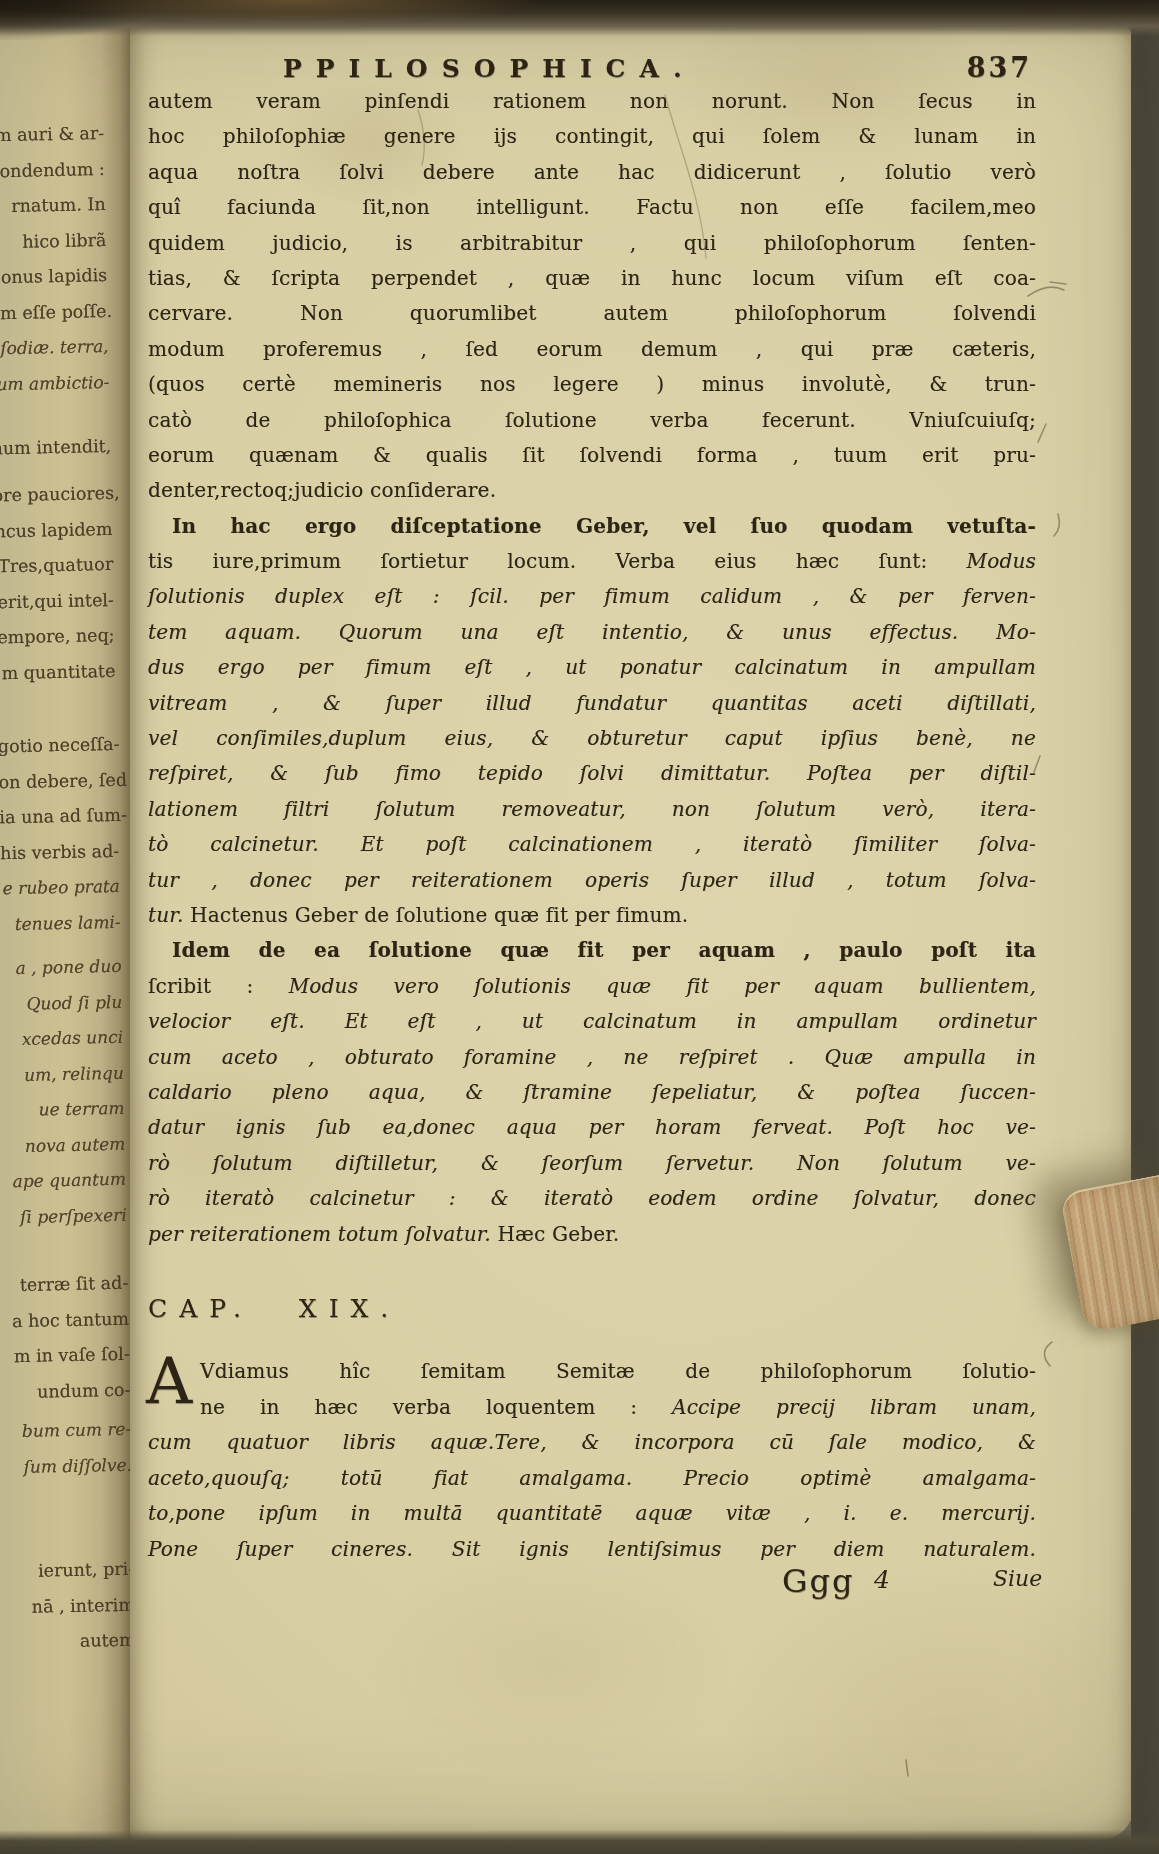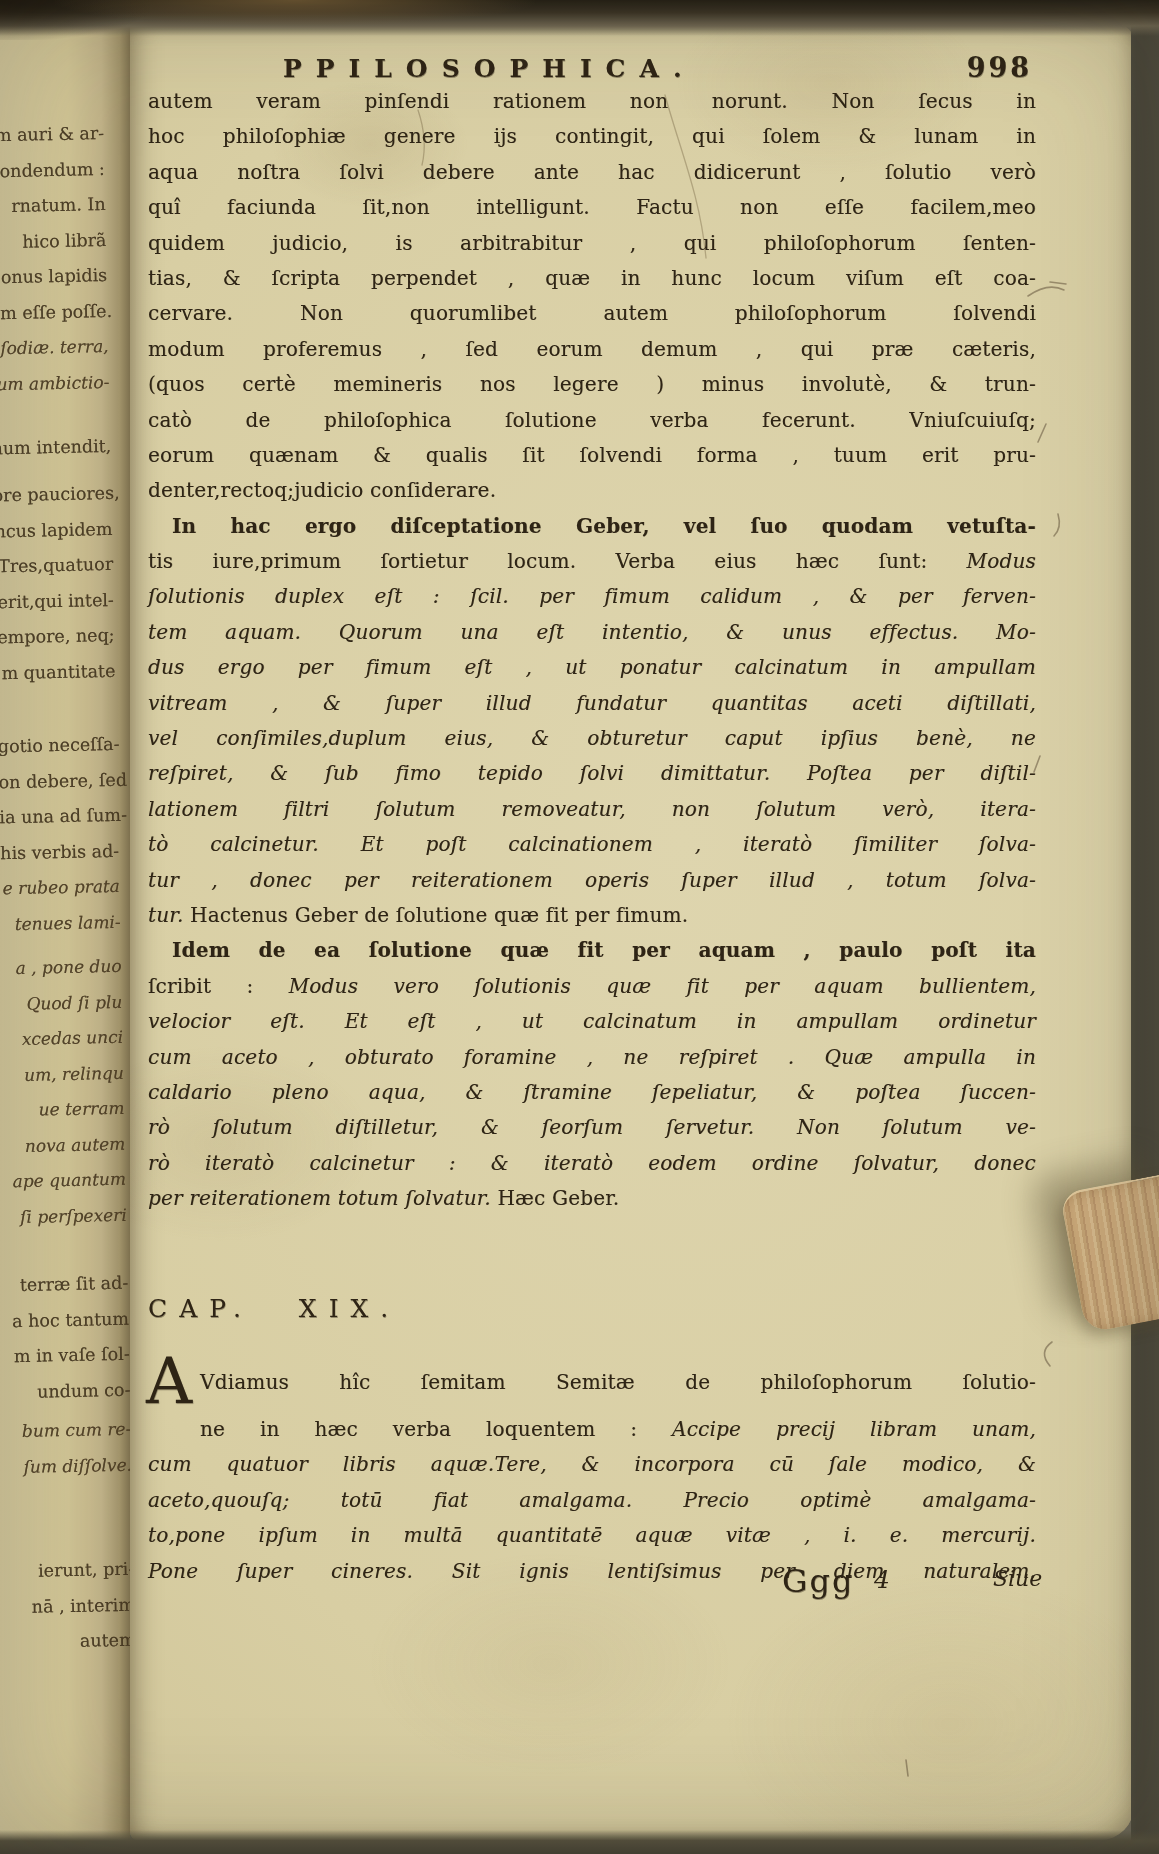--- a/index.html
+++ b/index.html
@@ -62,21 +62,21 @@
     letter-spacing:.2px;text-shadow:.4px .4px .5px rgba(46,36,21,.35);}
   .just{text-align:justify;text-align-last:justify;}
   .ind{text-indent:24px;font-weight:bold;}
   .it{font-style:italic;}
 
   .chap-head{position:absolute;left:148px;top:1294px;width:888px;z-index:7;
     font-size:25px;letter-spacing:12px;word-spacing:26px;color:var(--ink,#2e2415);
     text-shadow:.5px .5px .6px rgba(40,30,15,.4);}
   .chap-block{position:absolute;left:148px;top:1354px;width:888px;z-index:7;}
   .chap-block .tline{height:35.5px;line-height:35.5px;}
-  .dcpad{padding-left:52px;margin-top:11px;}
+  .dcpad{padding-left:52px;}
   .dropcap{position:absolute;left:-2px;top:-4px;font-size:64px;line-height:62px;
     color:var(--ink,#2e2415);text-shadow:.6px .6px .7px rgba(40,30,15,.4);}
 
   .sig-row{position:absolute;left:148px;top:1562px;width:888px;height:42px;z-index:7;color:var(--ink,#2e2415);}
   .sig{position:absolute;left:634px;font-size:32px;letter-spacing:2px;
     text-shadow:.5px .5px .6px rgba(40,30,15,.4);}
   .signum{position:absolute;left:726px;top:3px;font-style:italic;font-size:25px;}
   .catch{position:absolute;left:845px;top:4px;font-style:italic;font-size:22px;}
 
   
@@ -152,21 +152,21 @@
           <div class="frag">nā , interim</div>
           <div class="frag">autem</div>
         </div>
       </div>
   </div>
 
   <div class="page"></div>
 
   <div class="header">
     <span class="running-title">PPILOSOPHICA.</span>
-    <span class="page-number">998</span>
+    <span class="page-number">837</span>
   </div>
 
   <div class="body-block" id="body-mount">
       <div class="tline just"><span class="ro">autem veram pinſendi rationem non norunt. Non ſecus in</span></div>
       <div class="tline just"><span class="ro">hoc philoſophiæ genere ijs contingit, qui ſolem &amp; lunam in</span></div>
       <div class="tline just"><span class="ro">aqua noſtra ſolvi debere ante hac didicerunt , ſolutio verò</span></div>
       <div class="tline just"><span class="ro">quî faciunda ſit,non intelligunt. Factu non eſſe facilem,meo</span></div>
       <div class="tline just"><span class="ro">quidem judicio, is arbitrabitur , qui philoſophorum ſenten-</span></div>
       <div class="tline just"><span class="ro">tias, &amp; ſcripta perpendet , quæ in hunc locum viſum eſt coa-</span></div>
       <div class="tline just"><span class="ro">cervare. Non quorumlibet autem philoſophorum ſolvendi</span></div>
@@ -185,20 +185,21 @@
       <div class="tline just"><span class="it">reſpiret, &amp; ſub fimo tepido ſolvi dimittatur. Poſtea per diſtil-</span></div>
       <div class="tline just"><span class="it">lationem filtri ſolutum removeatur, non ſolutum verò, itera-</span></div>
       <div class="tline just"><span class="it">tò calcinetur. Et poſt calcinationem , iteratò ſimiliter ſolva-</span></div>
       <div class="tline just"><span class="it">tur , donec per reiterationem operis ſuper illud , totum ſolva-</span></div>
       <div class="tline"><span class="it">tur.</span><span class="ro"> Hactenus Geber de ſolutione quæ fit per fimum.</span></div>
       <div class="tline just ind"><span class="ro">Idem de ea ſolutione quæ fit per aquam , paulo poſt ita</span></div>
       <div class="tline just"><span class="ro">ſcribit : </span><span class="it">Modus vero ſolutionis quæ fit per aquam bullientem,</span></div>
       <div class="tline just"><span class="it">velocior eſt. Et eſt , ut calcinatum in ampullam ordinetur</span></div>
       <div class="tline just"><span class="it">cum aceto , obturato foramine , ne reſpiret . Quæ ampulla in</span></div>
       <div class="tline just"><span class="it">caldario pleno aqua, &amp; ſtramine ſepeliatur, &amp; poſtea ſuccen-</span></div>
+      <div class="tline just"><span class="it">datur ignis ſub ea,donec aqua per horam ferveat. Poſt hoc ve-</span></div>
       <div class="tline just"><span class="it">rò ſolutum diſtilletur, &amp; ſeorſum ſervetur. Non ſolutum ve-</span></div>
       <div class="tline just"><span class="it">rò iteratò calcinetur : &amp; iteratò eodem ordine ſolvatur, donec</span></div>
       <div class="tline"><span class="it">per reiterationem totum ſolvatur.</span><span class="ro"> Hæc Geber.</span></div>
     </div>
 
   <div class="chap-head">CAP. XIX.</div>
 
   <div class="chap-block" id="chap-mount">
     <span class="dropcap">A</span>
   <div class="tline just dcpad"><span class="ro">Vdiamus hîc ſemitam Semitæ de philoſophorum ſolutio-</span></div>

